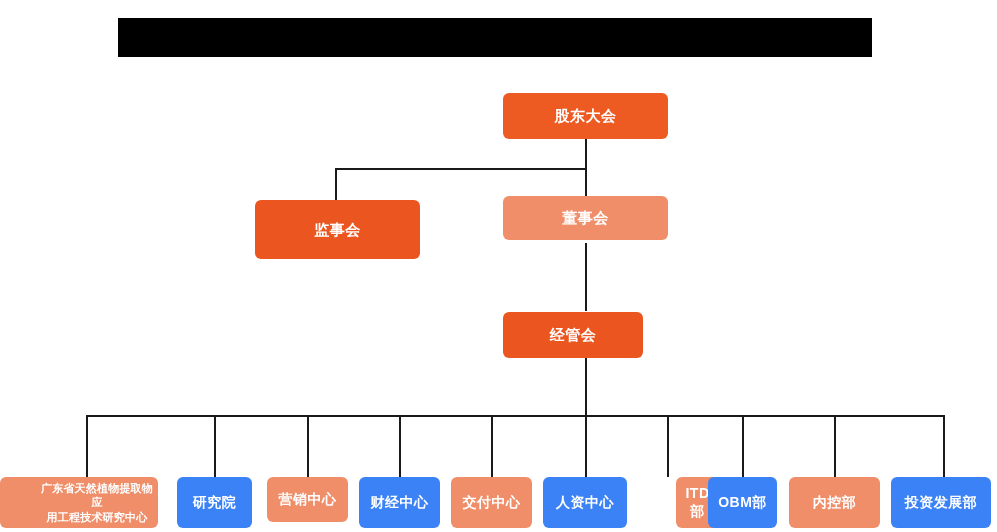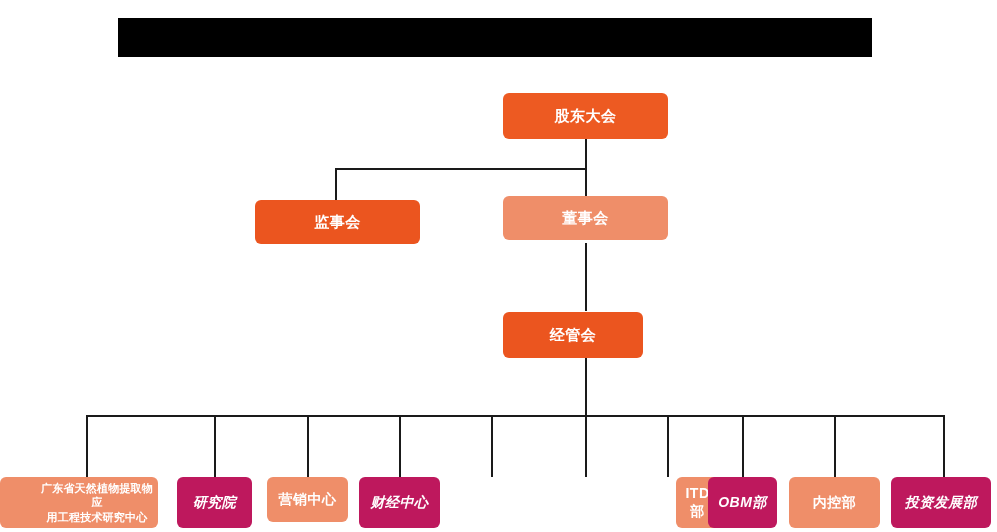--- a/index.html
+++ b/index.html
@@ -30,21 +30,21 @@
     align-items: center;
     justify-content: center;
     text-align: center;
     color: #ffffff;
     line-height: 1.28;
     letter-spacing: 0.5px;
     font-weight: 700;
     user-select: none;
     border-radius: 6px;
   }
-  .node.dark  { background: #be185d; font-style: italic; }
+  .node.dark  { background: #3b82f6; }
   .node.light { background: #EF8E69; }
   .node.top   { background: #ED5A22; }
   .node.mid   { background: #EB551F; }
 
   .node-label {
     display: block;
     padding: 0 4px;
     white-space: pre-line;
   }
   .size-lg  { font-size: 15px; }
@@ -87,21 +87,21 @@
   <div class="conn v" style="left:585px; top:415px; height:62px;"></div>
   <div class="conn v" style="left:667px; top:415px; height:62px;"></div>
   <div class="conn v" style="left:742px; top:415px; height:62px;"></div>
   <div class="conn v" style="left:834px; top:415px; height:62px;"></div>
   <div class="conn v" style="left:943px; top:415px; height:62px;"></div>
 
   <div class="node top size-lg" style="left:503px; top:93px; width:165px; height:46px;">
     <span class="node-label">股东大会</span>
   </div>
 
-  <div class="node mid size-lg" style="left:255px; top:200px; width:165px; height:44px;">
+  <div class="node mid size-lg" style="left:255px; top:200px; width:165px; height:59px;">
     <span class="node-label">监事会</span>
   </div>
 
   <div class="node light size-lg" style="left:503px; top:196px; width:165px; height:44px;">
     <span class="node-label">董事会</span>
   </div>
 
   <div class="node mid size-lg" style="left:503px; top:312px; width:140px; height:46px;">
     <span class="node-label">经管会</span>
   </div>
@@ -116,21 +116,27 @@
   </div>
 
   <div class="node light size-md" style="left:267px; top:477px; width:81px; height:45px;">
     <span class="node-label">营销中心</span>
   </div>
 
   <div class="node dark size-md" style="left:359px; top:477px; width:81px; height:51px;">
     <span class="node-label">财经中心</span>
   </div>
 
+  <div class="node light size-md" style="left:451px; top:477px; width:81px; height:51px;">
+    <span class="node-label">交付中心</span>
+  </div>
 
+  <div class="node dark size-md" style="left:543px; top:477px; width:84px; height:51px;">
+    <span class="node-label">人资中心</span>
+  </div>
 
   <div class="node light size-md" style="left:676px; top:477px; width:43px; height:51px;justify-content:flex-end;">
     <span class="node-label">ITD部</span>
   </div>
 
   <div class="node dark size-md" style="left:708px; top:477px; width:69px; height:51px;">
     <span class="node-label">OBM部</span>
   </div>
 
   <div class="node light size-md" style="left:789px; top:477px; width:91px; height:51px;">

